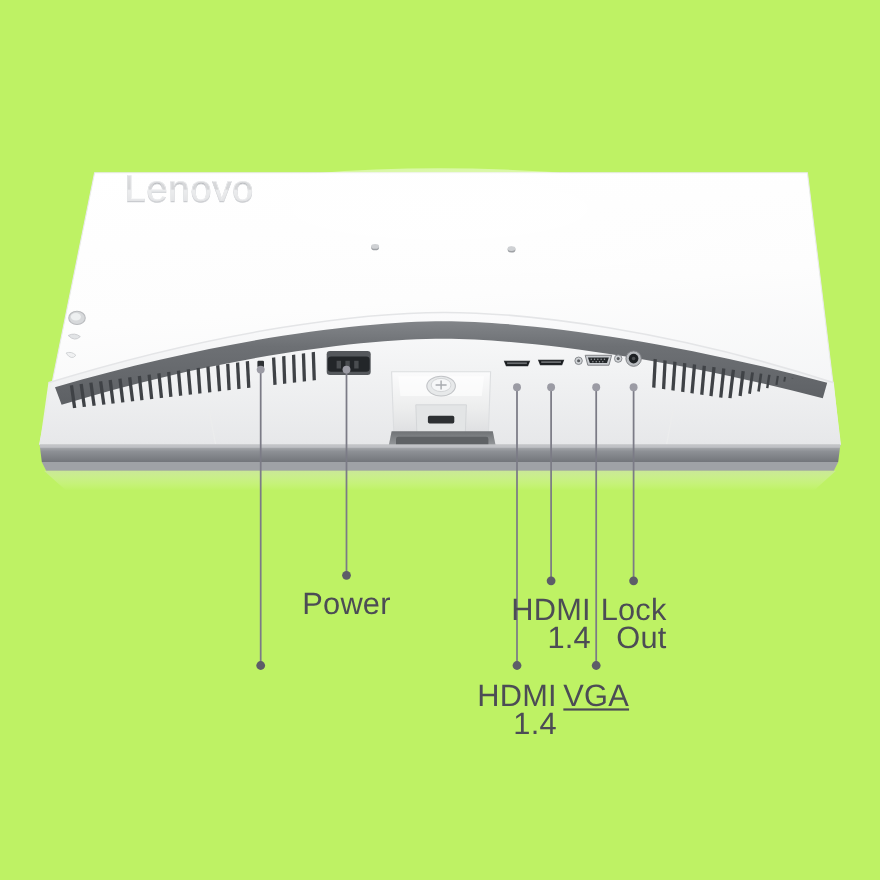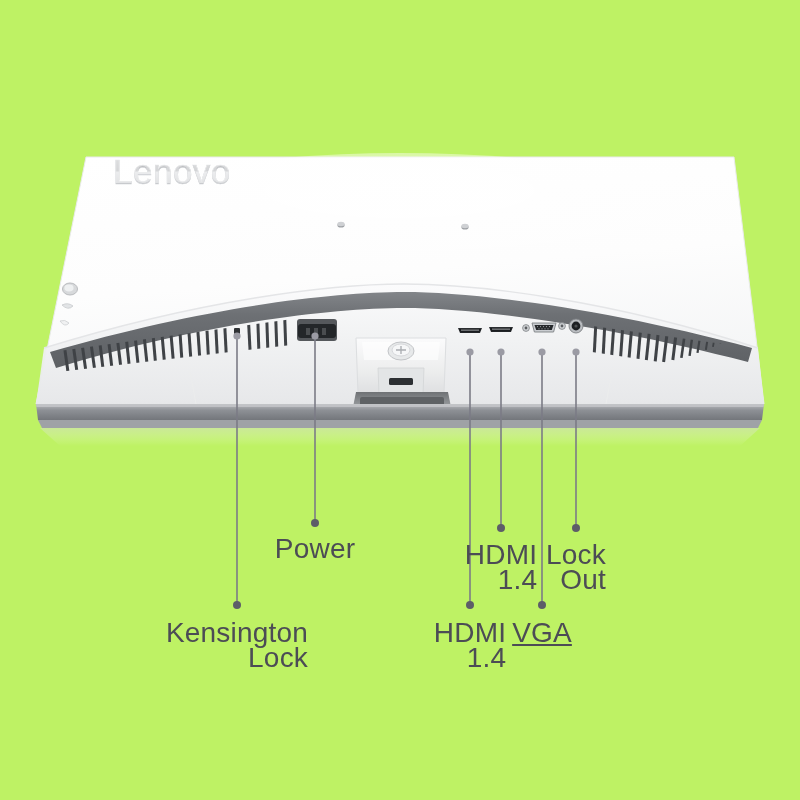--- a/index.html
+++ b/index.html
@@ -289,22 +289,20 @@
         <circle cx="542" cy="605" r="4" fill="#5d5d68" stroke="none"></circle>
       </g>
       <g>
         <line x1="576" y1="352" x2="576" y2="528"></line>
         <circle cx="576" cy="352" r="3.6" fill="#9b9ba4" stroke="none"></circle>
         <circle cx="576" cy="528" r="4" fill="#5d5d68" stroke="none"></circle>
       </g>
     </g>
   </svg>
 
-  <div class="label" style="left:237px; top:620px;">Kensington
-Lock</div>
 
   <div class="label" style="left:315px; top:536px;">Power</div>
 
   <div class="label" style="left:470px; top:620px;">HDMI
 1.4</div>
 
   <div class="label" style="left:501px; top:542px;">HDMI
 1.4</div>
 
   <div class="label" style="left:542px; top:620px;text-decoration:underline;">VGA</div>

